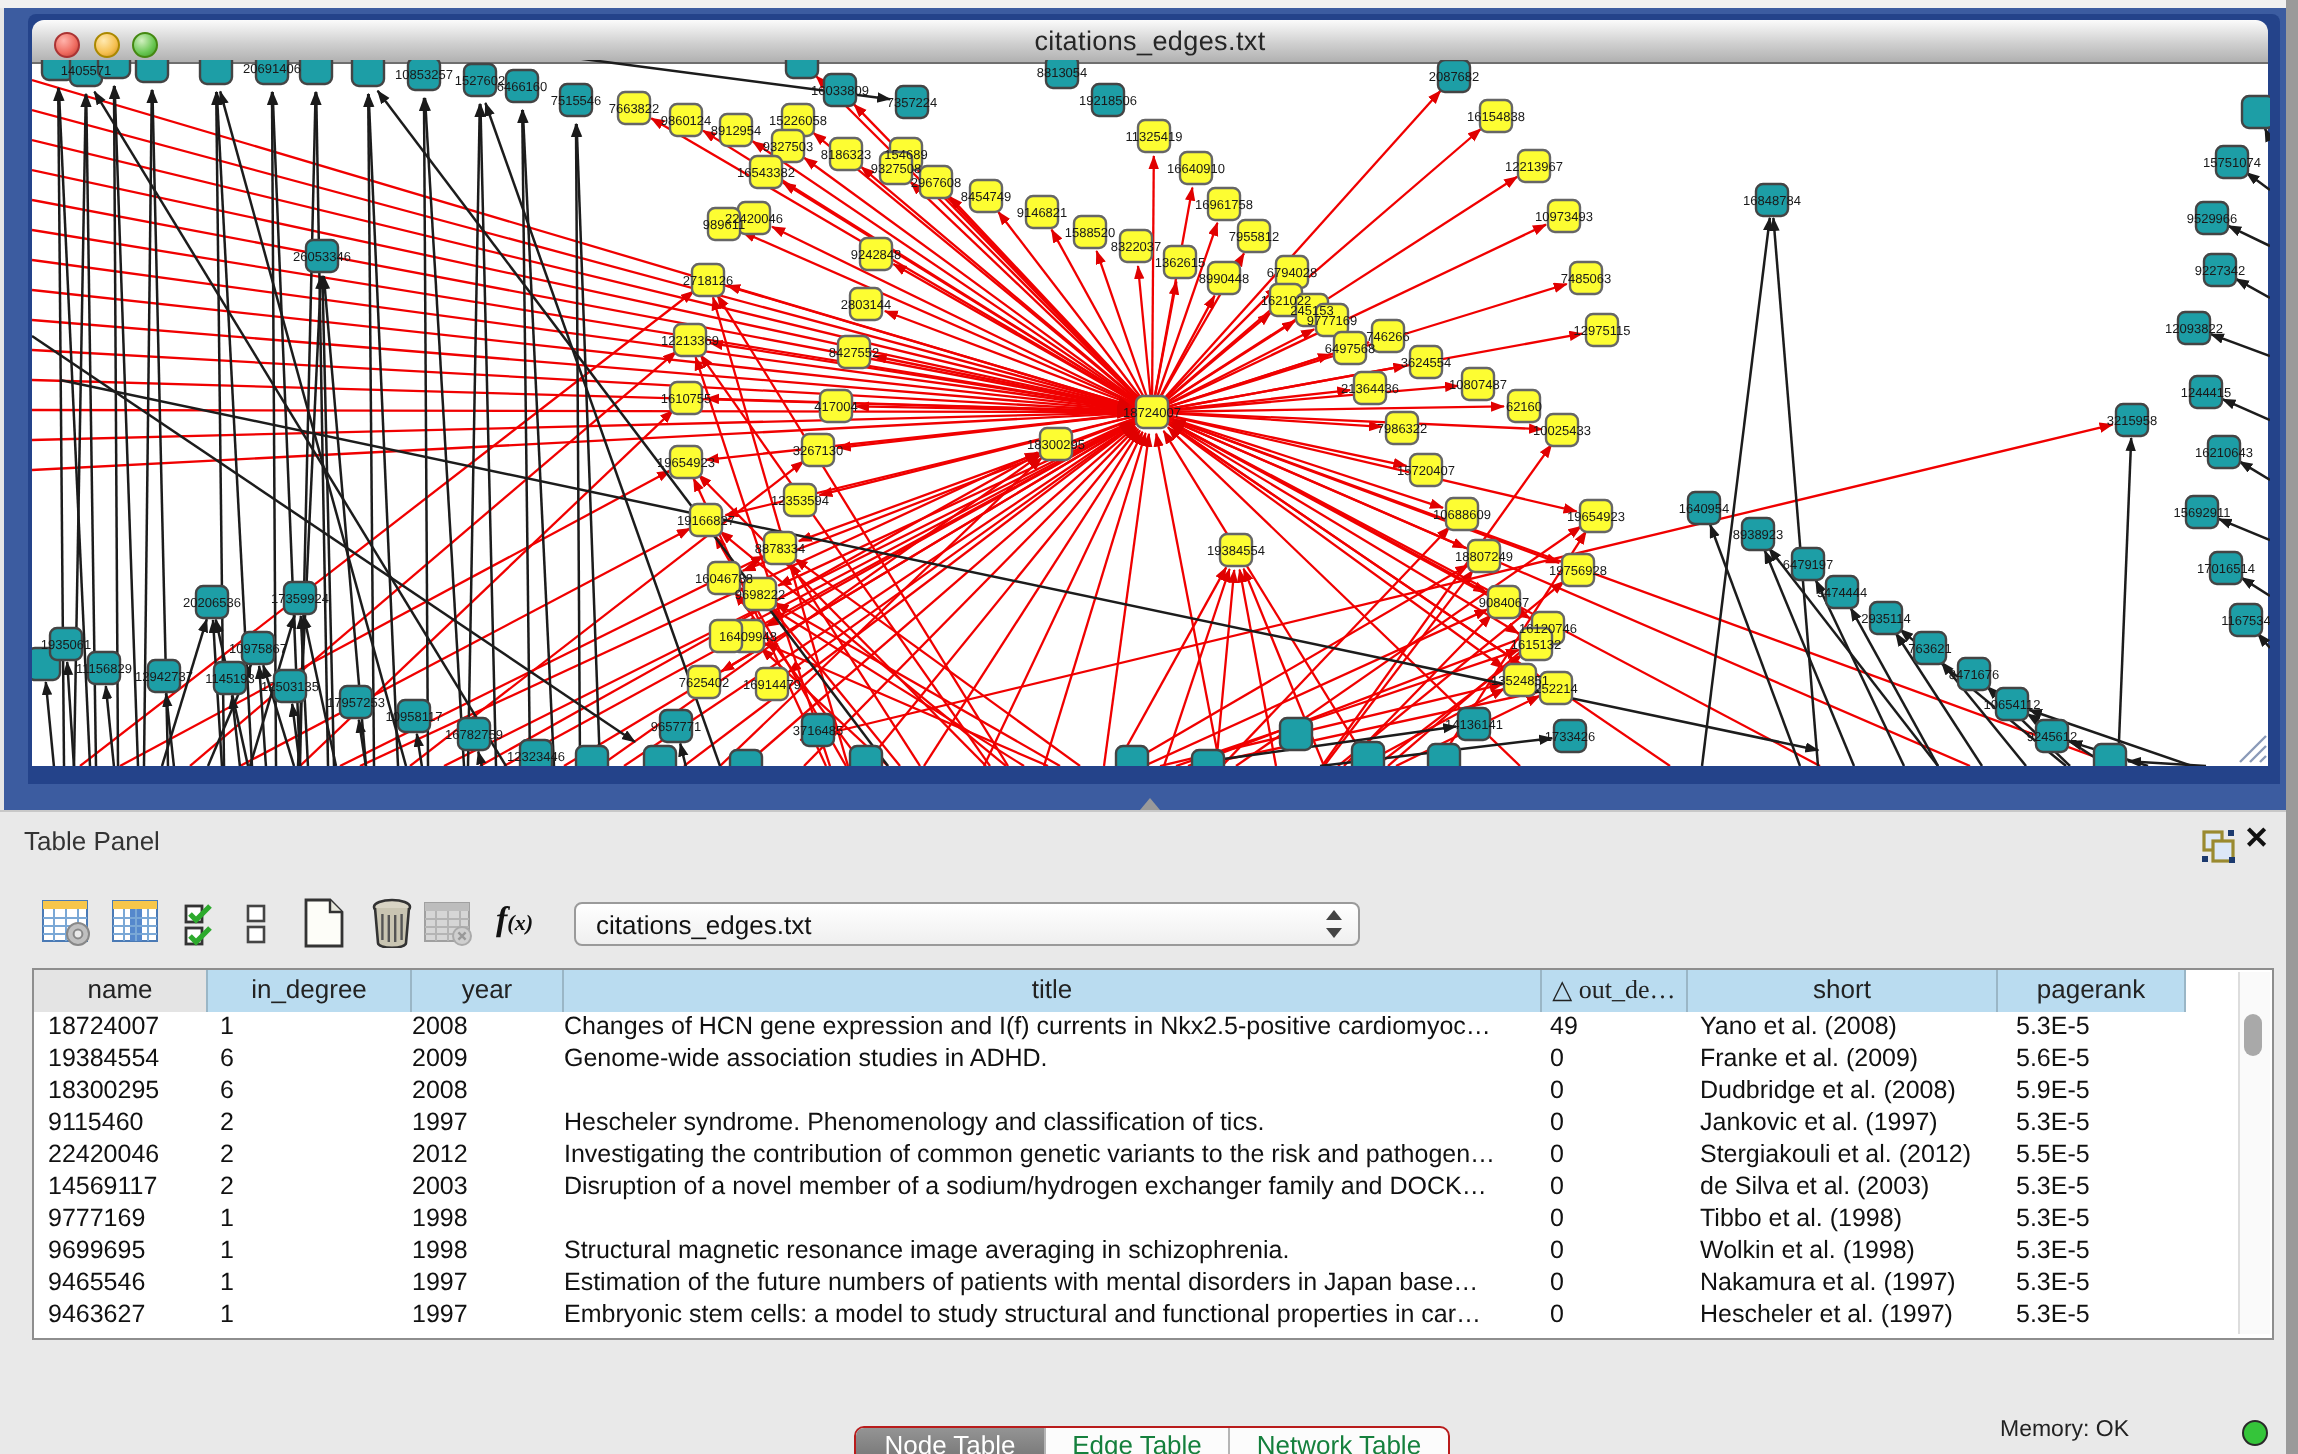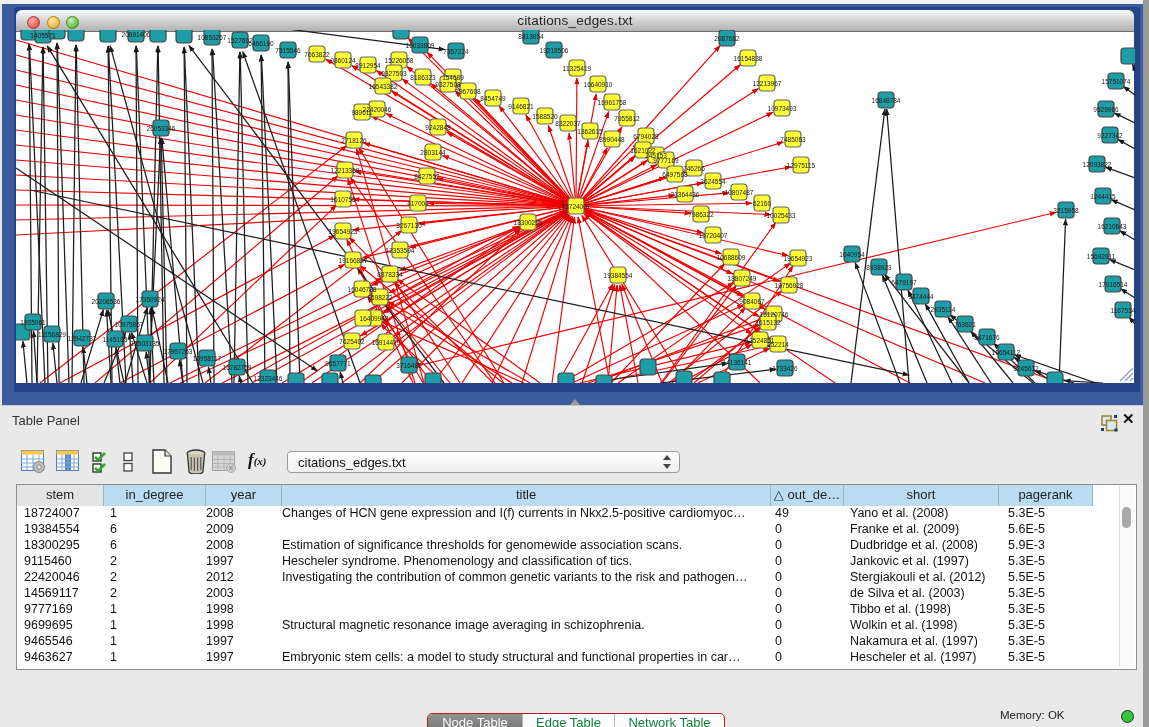--- a/index.html
+++ b/index.html
@@ -617,53 +617,53 @@
 <div class="abs" style="left:248px;top:450px;font-size:17px;font-style:italic;font-family:'Liberation Serif',serif;font-weight:bold;color:#111;">f<span style="font-size:11px;">(x)</span></div>
 <div class="abs" id="dropdown">
       <div class="abs" id="ddtext">citations_edges.txt</div>
  <svg class="abs" style="left:374px;top:3px" width="10" height="14" viewBox="0 0 10 14">
   <path d="M5,0 L9,5 L1,5 z" fill="#444"></path>
         <path d="M5,14 L9,9 L1,9 z" fill="#444"></path>
  </svg>
 </div>
 <div class="abs" id="tablebox"></div>
 <div class="abs" id="thead">
-      <div class="hc" style="left:17px;width:86px;background:#e4e4e4;">stem</div>
+      <div class="hc" style="left:17px;width:86px;background:#e4e4e4;">name</div>
 <div class="hc" style="left:104px;width:101px;">in_degree</div>
 <div class="hc" style="left:206px;width:75px;">year</div>
 <div class="hc" style="left:282px;width:488px;">title</div>
-<div class="hc" style="left:771px;width:72px;">△ out_de…</div>
+<div class="hc" style="left:771px;width:72px;font-family:Liberation Serif, serif;">△ out_de…</div>
 <div class="hc" style="left:844px;width:154px;">short</div>
 <div class="hc" style="left:999px;width:93px;">pagerank</div>
     </div>
 <div class="trow" style="top:505px">
 <div class="tc" style="left:24px;width:80px">18724007</div>
 <div class="tc" style="left:110px;width:96px">1</div>
 <div class="tc" style="left:206px;width:76px">2008</div>
 <div class="tc" style="left:282px;width:489px">Changes of HCN gene expression and I(f) currents in Nkx2.5-positive cardiomyoc…</div>
 <div class="tc" style="left:775px;width:69px">49</div>
 <div class="tc" style="left:850px;width:149px">Yano et al. (2008)</div>
 <div class="tc" style="left:1008px;width:85px">5.3E-5</div>
 </div>
 <div class="trow" style="top:521px">
 <div class="tc" style="left:24px;width:80px">19384554</div>
 <div class="tc" style="left:110px;width:96px">6</div>
 <div class="tc" style="left:206px;width:76px">2009</div>
+<div class="tc" style="left:282px;width:489px">Genome-wide association studies in ADHD.</div>
 <div class="tc" style="left:775px;width:69px">0</div>
 <div class="tc" style="left:850px;width:149px">Franke et al. (2009)</div>
 <div class="tc" style="left:1008px;width:85px">5.6E-5</div>
 </div>
 <div class="trow" style="top:537px">
 <div class="tc" style="left:24px;width:80px">18300295</div>
 <div class="tc" style="left:110px;width:96px">6</div>
 <div class="tc" style="left:206px;width:76px">2008</div>
-<div class="tc" style="left:282px;width:489px">Estimation of significance thresholds for genomewide association scans.</div>
 <div class="tc" style="left:775px;width:69px">0</div>
 <div class="tc" style="left:850px;width:149px">Dudbridge et al. (2008)</div>
-<div class="tc" style="left:1008px;width:85px">5.9E-3</div>
+<div class="tc" style="left:1008px;width:85px">5.9E-5</div>
 </div>
 <div class="trow" style="top:553px">
 <div class="tc" style="left:24px;width:80px">9115460</div>
 <div class="tc" style="left:110px;width:96px">2</div>
 <div class="tc" style="left:206px;width:76px">1997</div>
 <div class="tc" style="left:282px;width:489px">Hescheler syndrome. Phenomenology and classification of tics.</div>
 <div class="tc" style="left:775px;width:69px">0</div>
 <div class="tc" style="left:850px;width:149px">Jankovic et al. (1997)</div>
 <div class="tc" style="left:1008px;width:85px">5.3E-5</div>
 </div>
@@ -673,20 +673,21 @@
 <div class="tc" style="left:206px;width:76px">2012</div>
 <div class="tc" style="left:282px;width:489px">Investigating the contribution of common genetic variants to the risk and pathogen…</div>
 <div class="tc" style="left:775px;width:69px">0</div>
 <div class="tc" style="left:850px;width:149px">Stergiakouli et al. (2012)</div>
 <div class="tc" style="left:1008px;width:85px">5.5E-5</div>
 </div>
 <div class="trow" style="top:585px">
 <div class="tc" style="left:24px;width:80px">14569117</div>
 <div class="tc" style="left:110px;width:96px">2</div>
 <div class="tc" style="left:206px;width:76px">2003</div>
+<div class="tc" style="left:282px;width:489px">Disruption of a novel member of a sodium/hydrogen exchanger family and DOCK…</div>
 <div class="tc" style="left:775px;width:69px">0</div>
 <div class="tc" style="left:850px;width:149px">de Silva et al. (2003)</div>
 <div class="tc" style="left:1008px;width:85px">5.3E-5</div>
 </div>
 <div class="trow" style="top:601px">
 <div class="tc" style="left:24px;width:80px">9777169</div>
 <div class="tc" style="left:110px;width:96px">1</div>
 <div class="tc" style="left:206px;width:76px">1998</div>
 <div class="tc" style="left:775px;width:69px">0</div>
 <div class="tc" style="left:850px;width:149px">Tibbo et al. (1998)</div>
@@ -698,20 +699,21 @@
 <div class="tc" style="left:206px;width:76px">1998</div>
 <div class="tc" style="left:282px;width:489px">Structural magnetic resonance image averaging in schizophrenia.</div>
 <div class="tc" style="left:775px;width:69px">0</div>
 <div class="tc" style="left:850px;width:149px">Wolkin et al. (1998)</div>
 <div class="tc" style="left:1008px;width:85px">5.3E-5</div>
 </div>
 <div class="trow" style="top:633px">
 <div class="tc" style="left:24px;width:80px">9465546</div>
 <div class="tc" style="left:110px;width:96px">1</div>
 <div class="tc" style="left:206px;width:76px">1997</div>
+<div class="tc" style="left:282px;width:489px">Estimation of the future numbers of patients with mental disorders in Japan base…</div>
 <div class="tc" style="left:775px;width:69px">0</div>
 <div class="tc" style="left:850px;width:149px">Nakamura et al. (1997)</div>
 <div class="tc" style="left:1008px;width:85px">5.3E-5</div>
 </div>
 <div class="trow" style="top:649px">
 <div class="tc" style="left:24px;width:80px">9463627</div>
 <div class="tc" style="left:110px;width:96px">1</div>
 <div class="tc" style="left:206px;width:76px">1997</div>
 <div class="tc" style="left:282px;width:489px">Embryonic stem cells: a model to study structural and functional properties in car…</div>
 <div class="tc" style="left:775px;width:69px">0</div>

